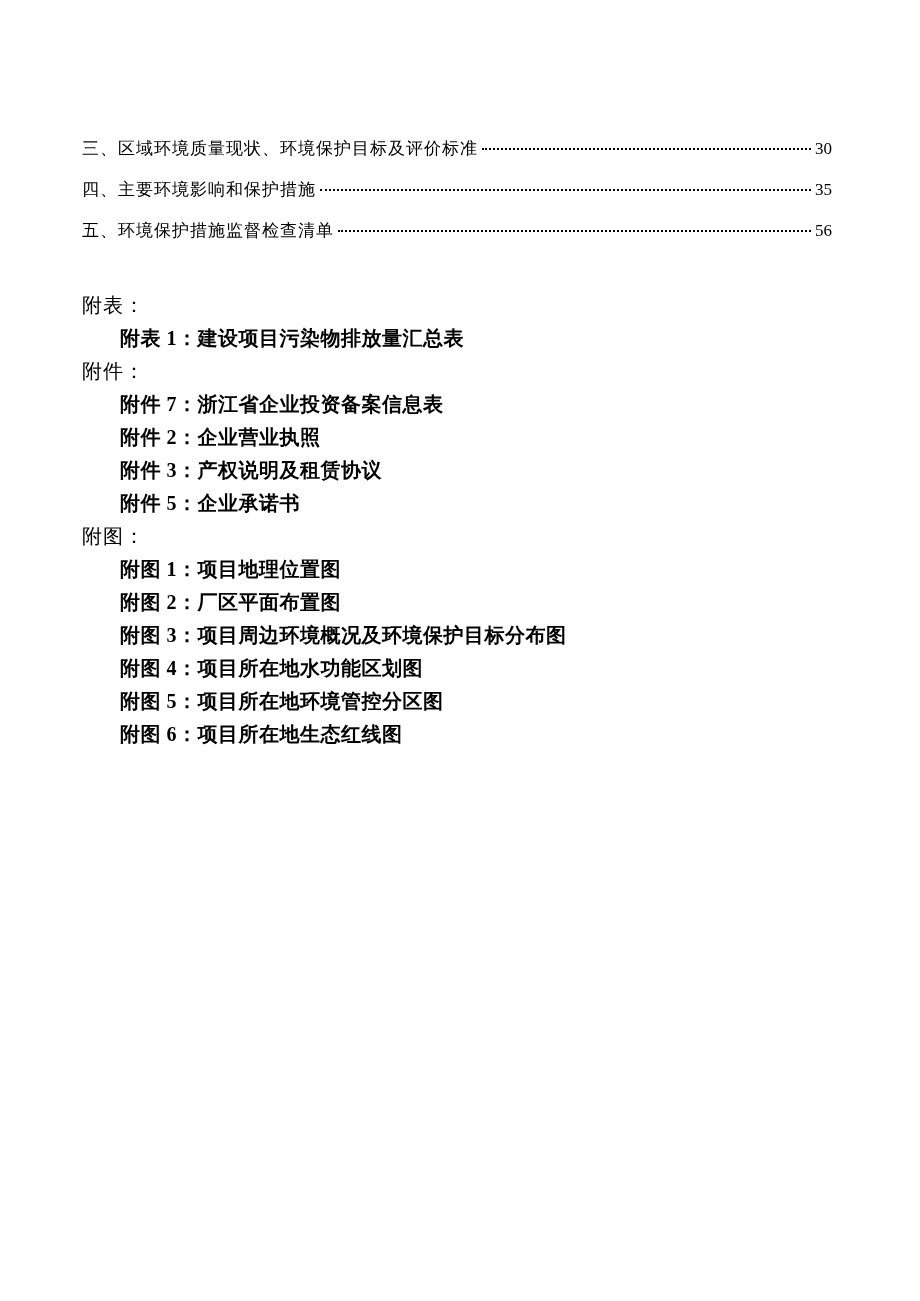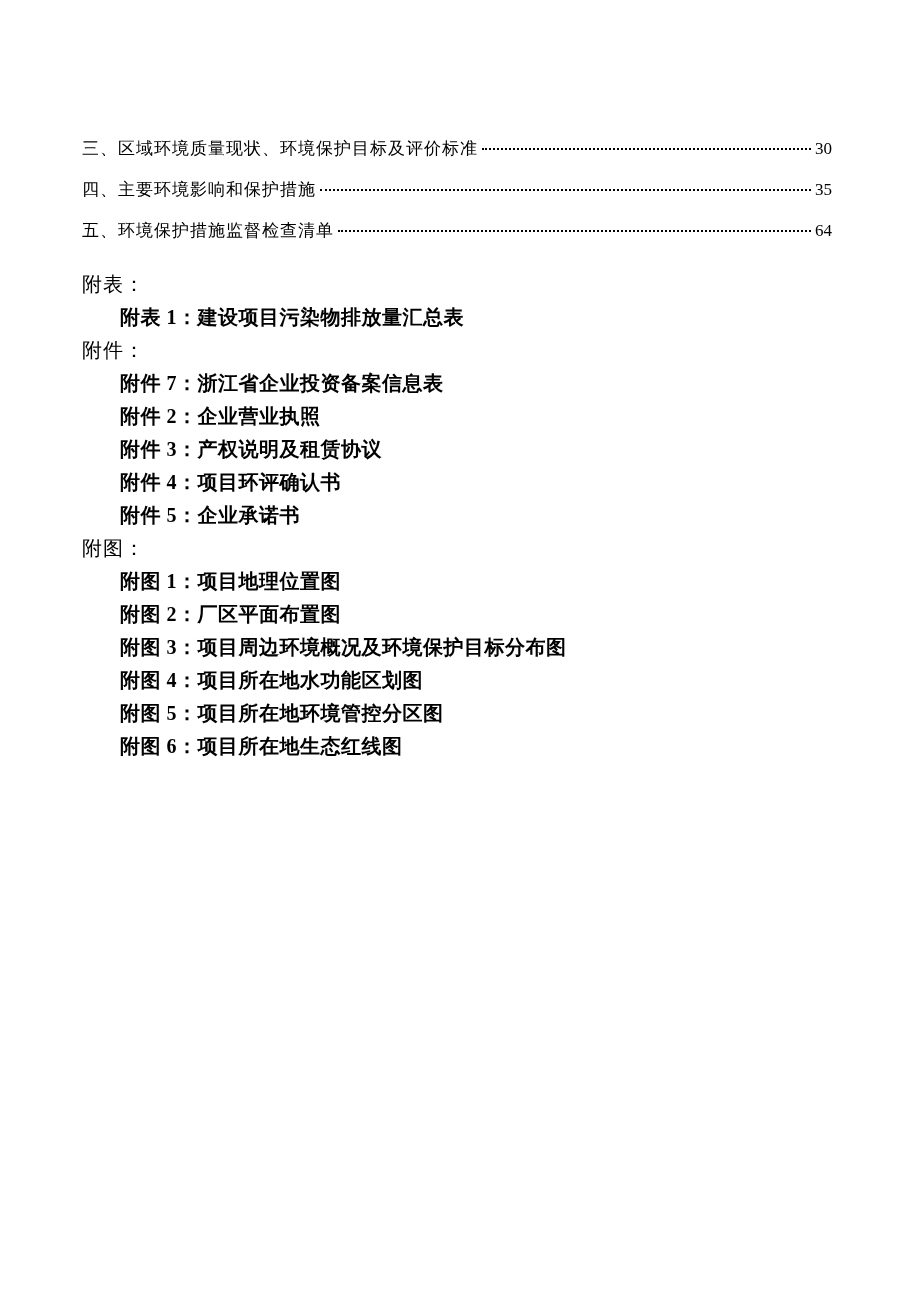--- a/index.html
+++ b/index.html
@@ -9,21 +9,21 @@
     }
     body {
       width: 920px;
       height: 1301px;
       background: #ffffff;
       font-family: "SimSun", "宋体", serif;
       padding: 135px 88px 0 82px;
       color: #000000;
     }
     .toc-section {
-      margin-bottom: 23px;
+      margin-bottom: 44px;
     }
     .toc-line {
       display: flex;
       align-items: baseline;
       margin-bottom: 14px;
       font-size: 17px;
       line-height: 1.6;
     }
     .toc-title {
       white-space: nowrap;
@@ -65,34 +65,33 @@
     <span class="toc-page">30</span>
   </div>
   <div class="toc-line">
     <span class="toc-title">四、主要环境影响和保护措施</span>
     <span class="toc-dots"></span>
     <span class="toc-page">35</span>
   </div>
   <div class="toc-line">
     <span class="toc-title">五、环境保护措施监督检查清单</span>
     <span class="toc-dots"></span>
-    <span class="toc-page">64</span>
+    <span class="toc-page">56</span>
   </div>
 </div>
 
 <div class="appendix-section">
 
   <div class="appendix-header">附表：</div>
   <div class="appendix-item">附表 1：建设项目污染物排放量汇总表</div>
 
   <div class="appendix-header">附件：</div>
   <div class="appendix-item">附件 7：浙江省企业投资备案信息表</div>
   <div class="appendix-item">附件 2：企业营业执照</div>
   <div class="appendix-item">附件 3：产权说明及租赁协议</div>
-  <div class="appendix-item">附件 4：项目环评确认书</div>
   <div class="appendix-item">附件 5：企业承诺书</div>
 
   <div class="appendix-header">附图：</div>
   <div class="appendix-item">附图 1：项目地理位置图</div>
   <div class="appendix-item">附图 2：厂区平面布置图</div>
   <div class="appendix-item">附图 3：项目周边环境概况及环境保护目标分布图</div>
   <div class="appendix-item">附图 4：项目所在地水功能区划图</div>
   <div class="appendix-item">附图 5：项目所在地环境管控分区图</div>
   <div class="appendix-item">附图 6：项目所在地生态红线图</div>
 

